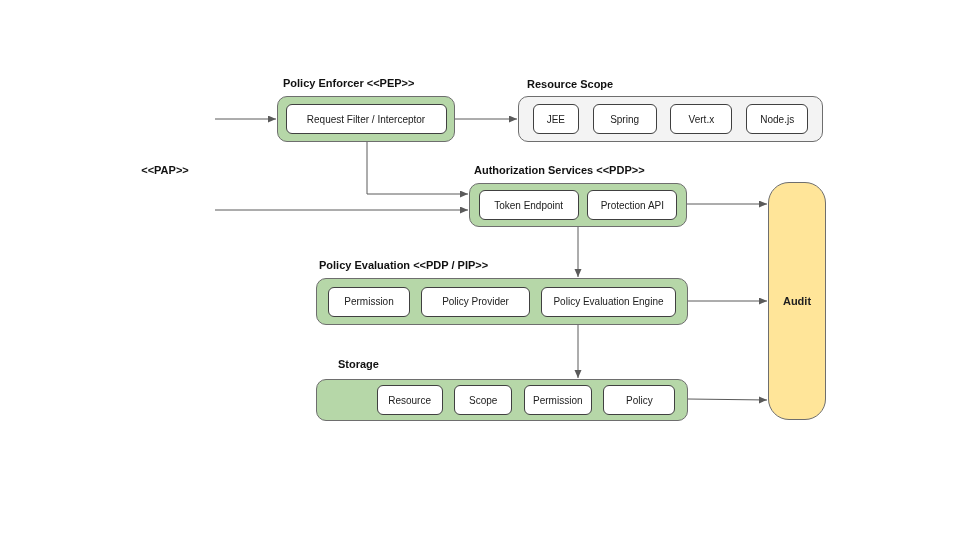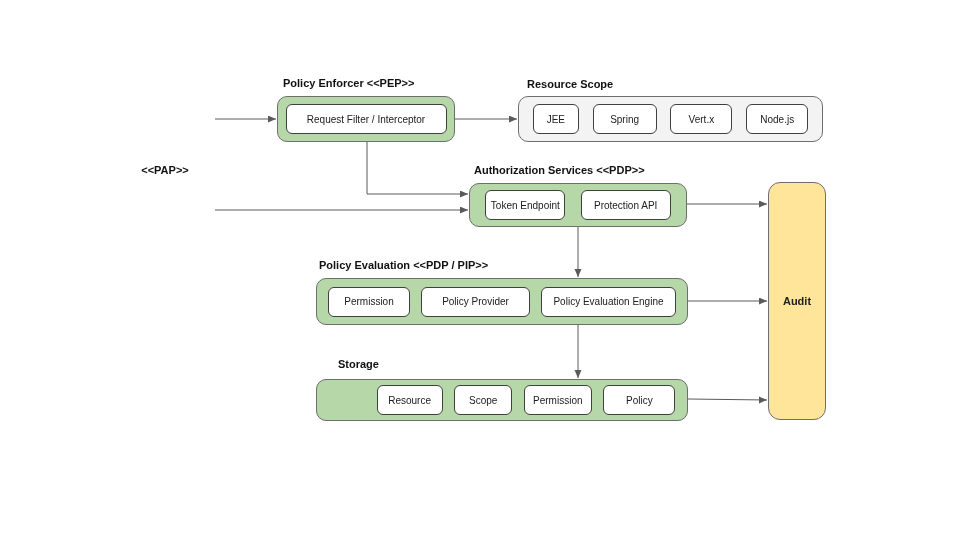--- a/index.html
+++ b/index.html
@@ -25,27 +25,27 @@
     display:flex;align-items:center;justify-content:center;
     font-size:10px;color:#202020;white-space:nowrap;padding:0 4px;
   }
   .leaf{
     position:absolute;box-sizing:border-box;border-radius:8px;
     display:flex;align-items:center;justify-content:center;
     font-size:10px;color:#202020;border:1px solid var(--border_gray,#6e6e6e);
   }
   .leaf.gray{background:var(--gray,#f3f3f3);}
   .leaf.green{background:var(--green,#b6d7a8);}
-  .leaf.yellow{background:var(--yellow,#ffe599);border-radius:12px;font-weight:bold;font-size:11px;}
+  .leaf.yellow{background:var(--yellow,#ffe599);border-radius:21px;font-weight:bold;font-size:11px;}
   svg.wires{position:absolute;left:0;top:0;pointer-events:none;}
   .wire{stroke:var(--arrow,#5a5a5a);stroke-width:1;fill:none;}
   
   .w-rfi{width:161px;}
   .w-jee{width:46px;} .w-spring{width:64px;} .w-vertx{width:62px;} .w-node{width:62px;}
-  .w-token{width:80px;} .w-papi{width:90px;}
+  .w-token{width:100px;} .w-papi{width:90px;}
   .w-perm1{width:82px;} .w-pee{width:135px;} .w-pprov{width:109px;}
   .w-res{width:66px;margin-left:48px;} .w-scope{width:58px;} .w-perm2{width:68px;} .w-policy{width:72px;}
 </style>
 </head>
 <body>
 
 <div class="canvas">
 
   <svg class="wires" width="960" height="540" viewBox="0 0 960 540">
     <defs>

